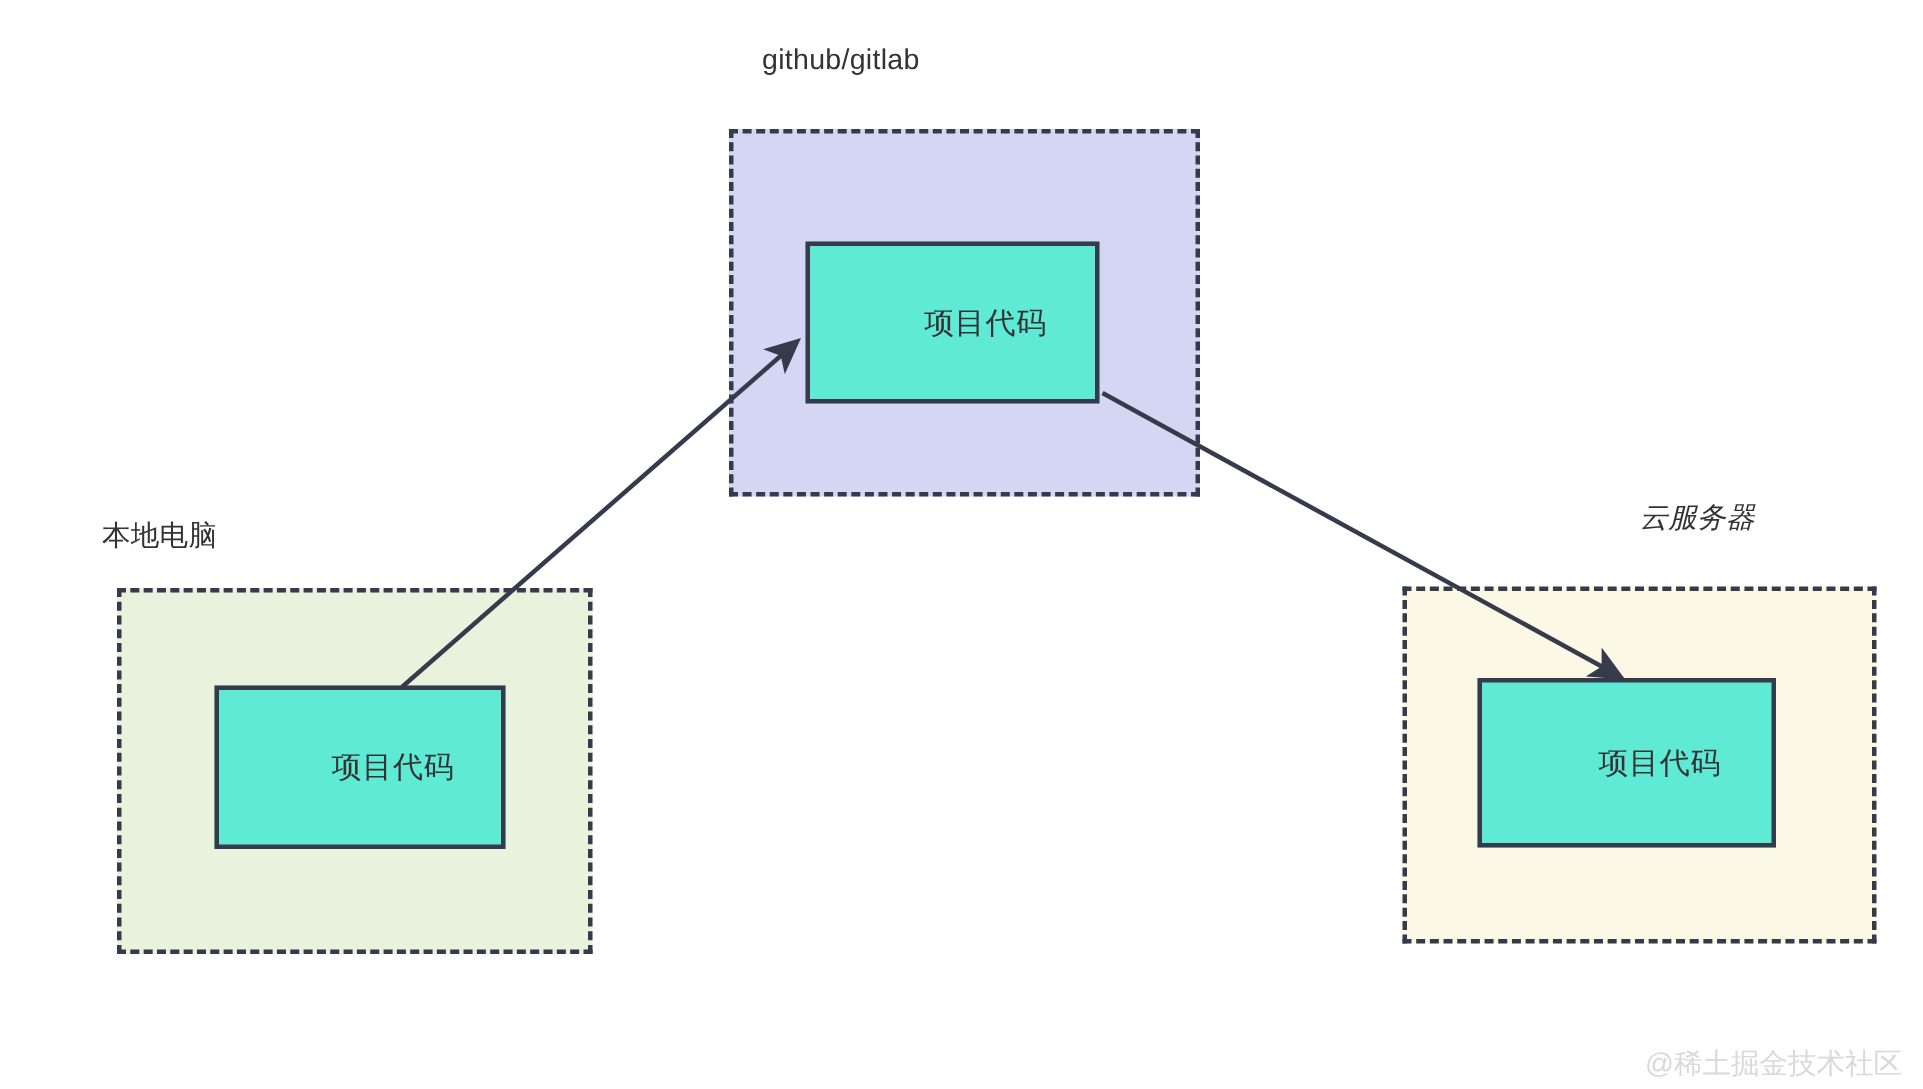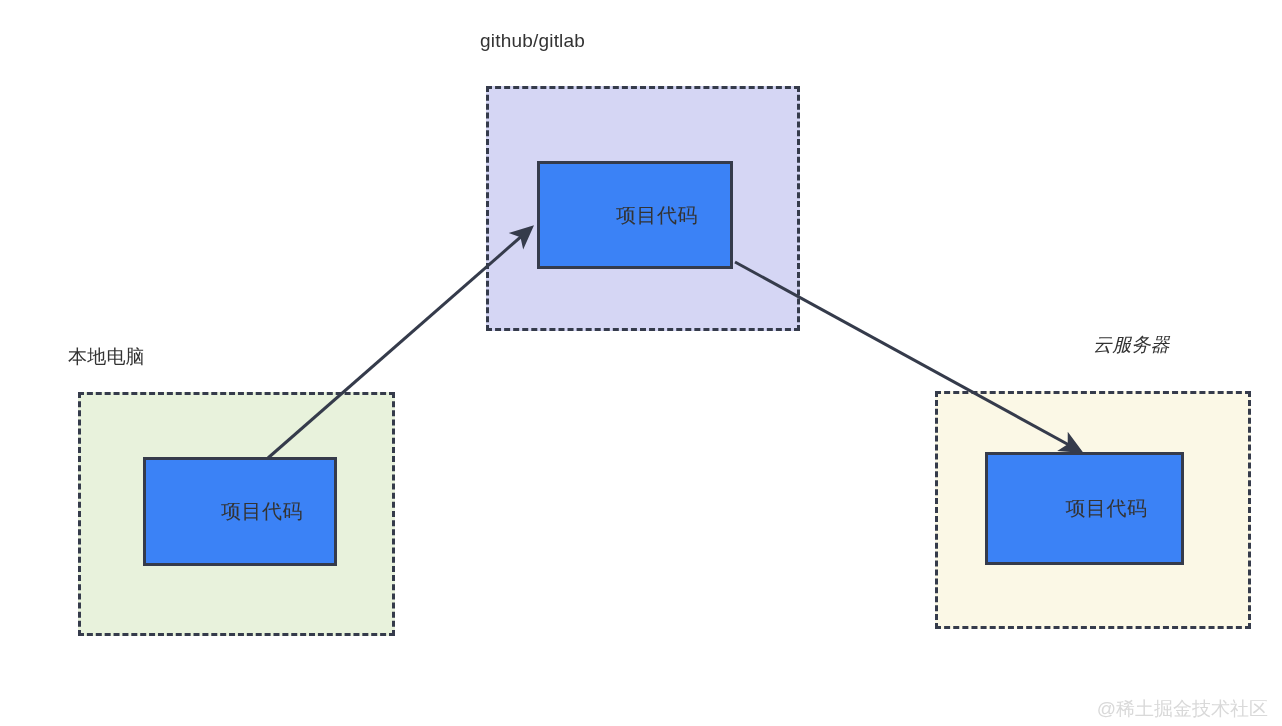--- a/index.html
+++ b/index.html
@@ -43,37 +43,37 @@
     height: 238px;
     background: #fbf8e6;
   }
   .zone-label {
     position: absolute;
     font-size: 19px;
     color: #333333;
     white-space: nowrap;
     letter-spacing: 0.2px;
   }
-  .label-github { left: 480px; top: 30px; }
+  .label-github { left: 508px; top: 30px; }
   .label-local  { left: 68px;  top: 344px; }
   .label-cloud  { left: 1093px; top: 332px; font-style: italic; }
 
   .node {
     position: absolute;
     box-sizing: border-box;
     border: 3px solid #353b4b;
     display: flex;
     align-items: center;
     justify-content: center;
     font-size: 20px;
     color: #333333;
     letter-spacing: 0.5px;
   }
   .node-code {
-    background: #3b82f6;
+    background: #5eead4;
     padding-left: 44px;
   }
   .node-code-github { left: 537px; top: 161px; width: 196px; height: 108px; }
   .node-code-local  { left: 143px; top: 457px; width: 194px; height: 109px; }
   .node-code-cloud  { left: 985px; top: 452px; width: 199px; height: 113px; }
   .node-compose {
     left: 943px;
     top: 595px;
     width: 314px;
     height: 103px;

